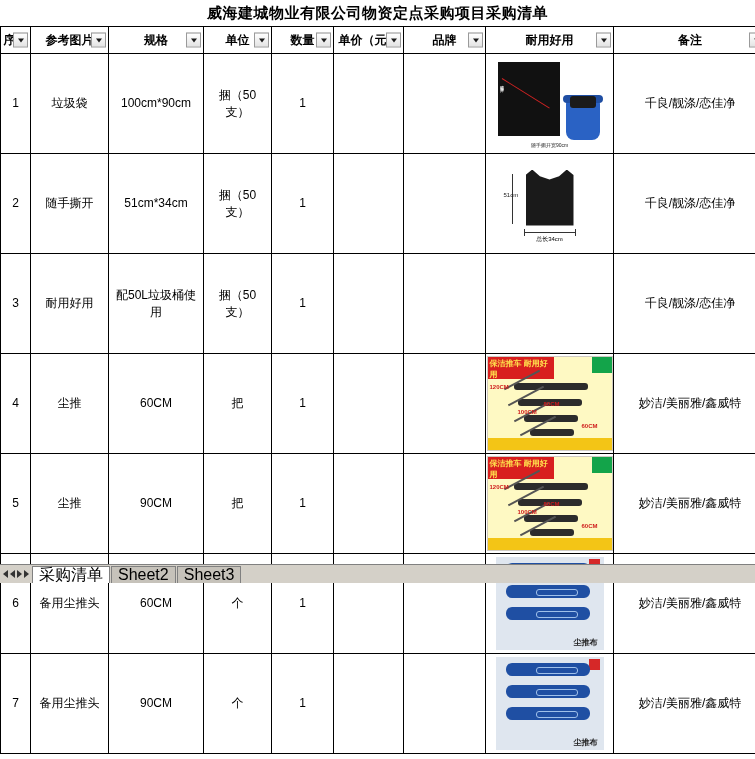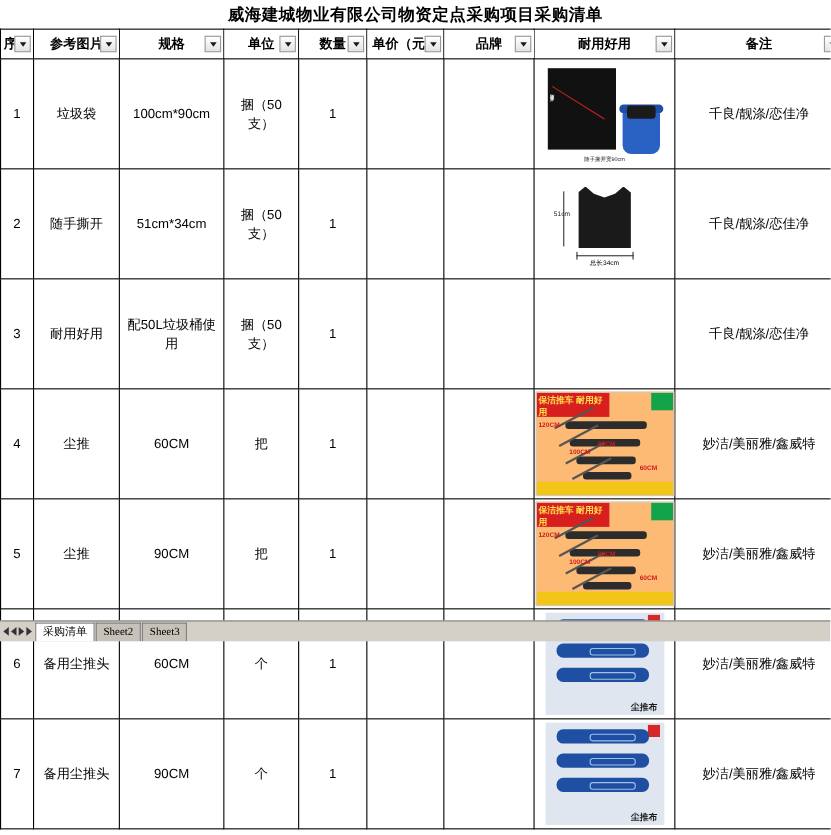--- a/index.html
+++ b/index.html
@@ -149,21 +149,21 @@
     content: ""; position: absolute; top: -3px; width: 1px; height: 7px; background: #333;
   }
   .pic-vest .hdim:before { left: 0; }
   .pic-vest .hdim:after { right: 0; }
   .pic-vest .hlab {
     position: absolute; left: 0; right: 0; bottom: 4px; text-align: center; font-size: 6px;
   }
 
   
   .pic-mop {
-    width: 124px; height: 93px; background: #fdba74; border: 1px solid #cfcac2;
+    width: 124px; height: 93px; background: #fef9c3; border: 1px solid #cfcac2;
   }
   .pic-mop .banner {
     position: absolute; left: 0; top: 0; width: 66px; height: 22px;
     background: #d81f1f; color: #ffe14d; font-size: 8px; font-weight: bold;
     line-height: 11px; padding: 1px 2px; box-sizing: border-box; text-align: left;
   }
   .pic-mop .tag {
     position: absolute; right: 0; top: 0; width: 20px; height: 16px; background: #13a44a;
   }
   .pic-mop .mop {
@@ -212,22 +212,22 @@
   .nav-arrows {
     display: flex; align-items: center; height: 16px; padding: 0 2px;
   }
   .nav-arrows span {
     width: 0; height: 0; margin: 0 1px;
     border-top: 4px solid transparent; border-bottom: 4px solid transparent;
   }
   .nav-arrows .l { border-right: 5px solid #333; }
   .nav-arrows .r { border-left: 5px solid #333; }
   .tab {
-    font-size: 10px; padding: 1px 6px; border: 1px solid #808080;
-    border-bottom: none; background: #c6c2ba; margin-right: 1px; line-height: 14px; font-family: Liberation Serif, serif;
+    font-size: 16px; padding: 1px 6px; border: 1px solid #808080;
+    border-bottom: none; background: #c6c2ba; margin-right: 1px; line-height: 14px;
   }
   .tab.active { background: #ffffff; font-weight: normal; }
 </style>
 </head>
 <body>
 
 <div id="sheet">
 
   <div class="title-bar">
     <span class="title-text">威海建城物业有限公司物资定点采购项目采购清单</span>

